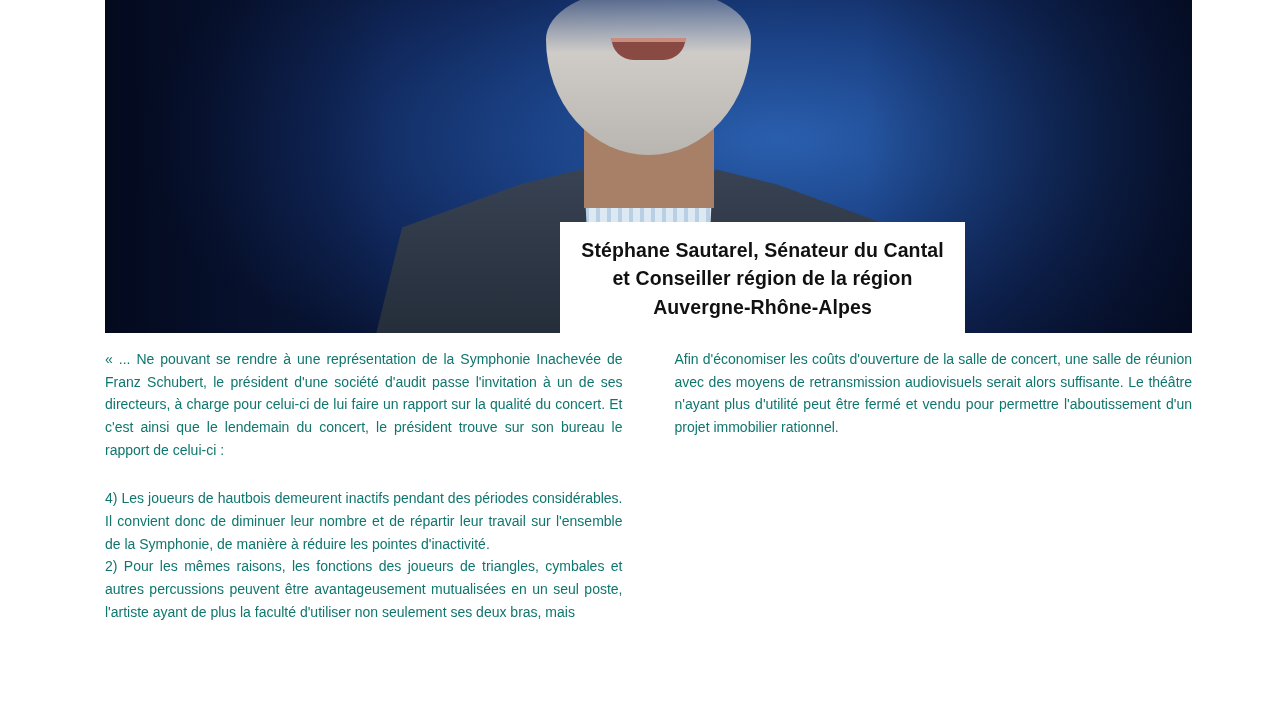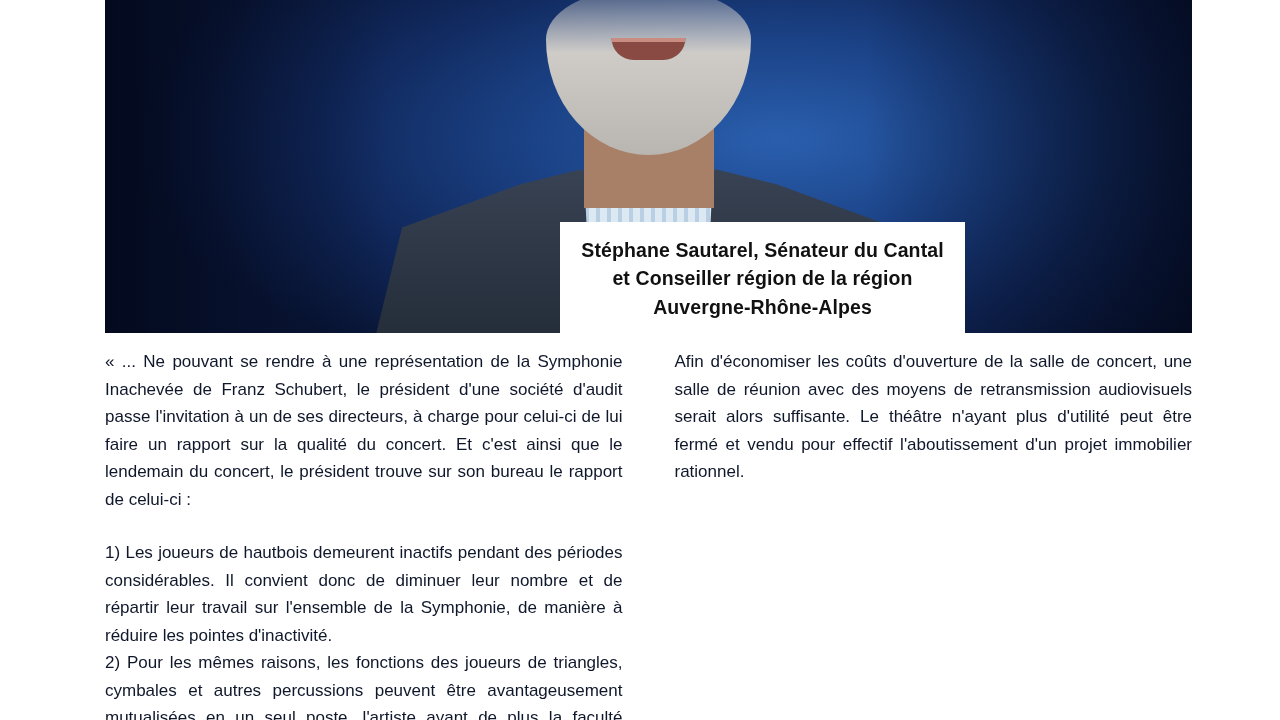--- a/index.html
+++ b/index.html
@@ -154,23 +154,23 @@
     left: 105px;
     top: 348px;
     width: 1087px;
     height: 372px;
     display: flex;
     gap: 52px;
     overflow: hidden;
   }
   .col {
     width: 518px;
-    font-size: 17px;
+    font-size: 14px;
     line-height: 1.62;
-    color: #0f172a;
+    color: #0f766e;
     text-align: justify;
     text-justify: inter-word;
   }
   .col p { margin: 0; }
   .col p + p { margin-top: 0; }
   .spacer { height: 26px; }
 </style>
 </head>
 <body>
 
@@ -190,23 +190,23 @@
 
       </div>
     </div>
     <div class="caption">Stéphane Sautarel, Sénateur du Cantal et Conseiller région de la région Auvergne-Rhône-Alpes</div>
   </div>
 
   <div class="columns">
     <div class="col">
       <p>« ... Ne pouvant se rendre à une représentation de la Symphonie Inachevée de Franz Schubert, le président d'une société d'audit passe l'invitation à un de ses directeurs, à charge pour celui-ci de lui faire un rapport sur la qualité du concert. Et c'est ainsi que le lendemain du concert, le président trouve sur son bureau le rapport de celui-ci :</p>
       <div class="spacer"></div>
-      <p>1) Les joueurs de hautbois demeurent inactifs pendant des périodes considérables. Il convient donc de diminuer leur nombre et de répartir leur travail sur l'ensemble de la Symphonie, de manière à réduire les pointes d'inactivité.</p>
+      <p>4) Les joueurs de hautbois demeurent inactifs pendant des périodes considérables. Il convient donc de diminuer leur nombre et de répartir leur travail sur l'ensemble de la Symphonie, de manière à réduire les pointes d'inactivité.</p>
       <p>2) Pour les mêmes raisons, les fonctions des joueurs de triangles, cymbales et autres percussions peuvent être avantageusement mutualisées en un seul poste, l'artiste ayant de plus la faculté d'utiliser non seulement ses deux bras, mais</p>
     </div>
     <div class="col">
-      <p>Afin d'économiser les coûts d'ouverture de la salle de concert, une salle de réunion avec des moyens de retransmission audiovisuels serait alors suffisante. Le théâtre n'ayant plus d'utilité peut être fermé et vendu pour effectif l'aboutissement d'un projet immobilier rationnel.</p>
+      <p>Afin d'économiser les coûts d'ouverture de la salle de concert, une salle de réunion avec des moyens de retransmission audiovisuels serait alors suffisante. Le théâtre n'ayant plus d'utilité peut être fermé et vendu pour permettre l'aboutissement d'un projet immobilier rationnel.</p>
       <div class="spacer"></div>
 
     </div>
   </div>
 
 </div>
 
 </body></html>

